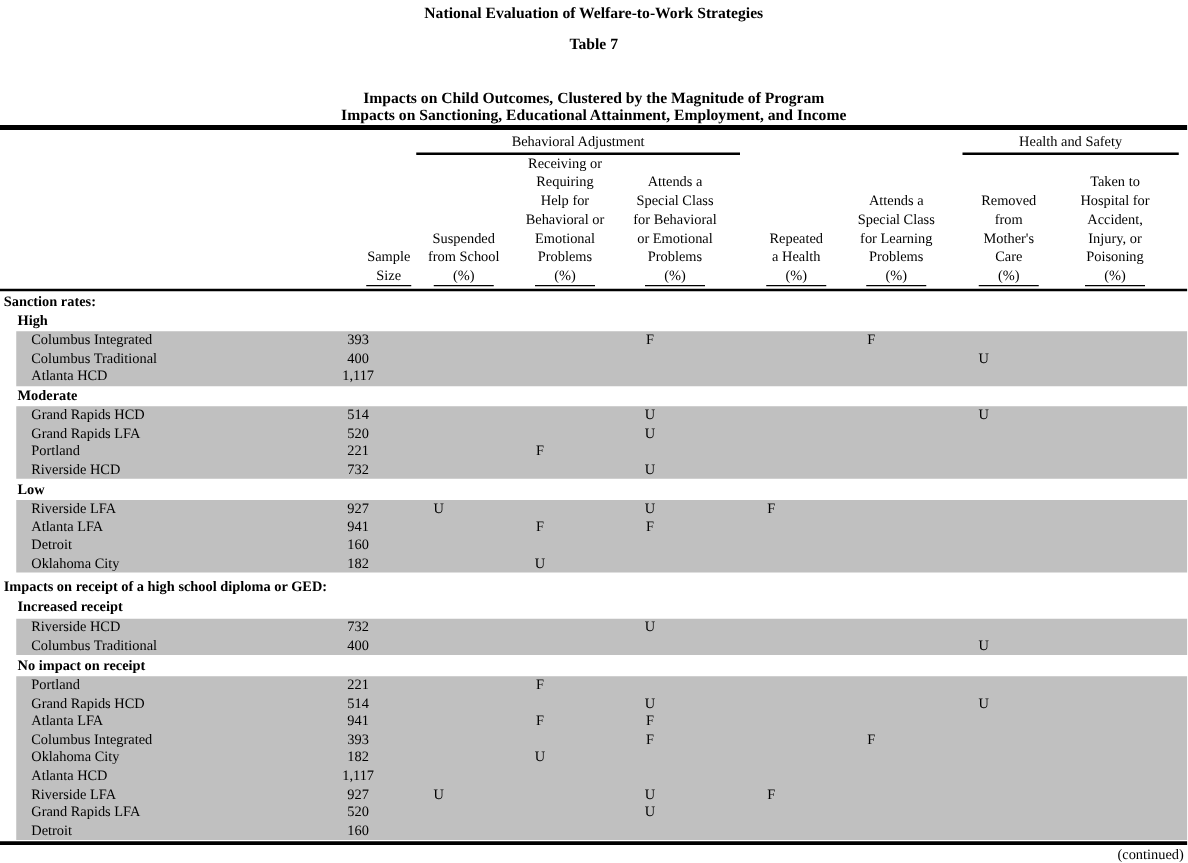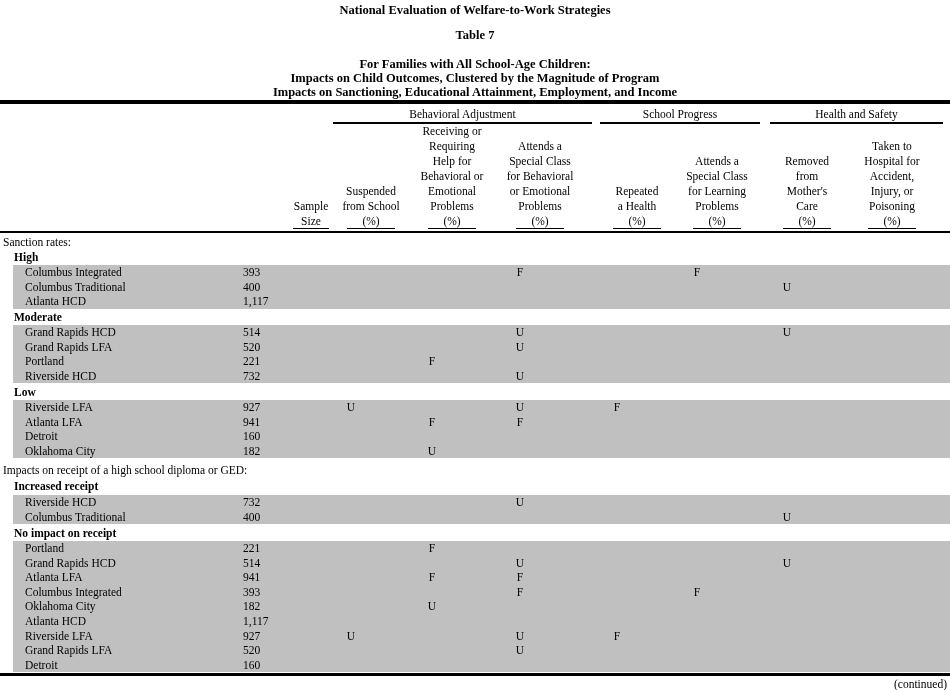--- a/index.html
+++ b/index.html
@@ -4,45 +4,43 @@
 <style>
   html,body{margin:0;padding:0;background:#fff;}
   #page{position:relative;width:950px;height:690px;background:#ffffff;overflow:hidden;
         font-family:"Liberation Serif","DejaVu Serif",serif;color:#000;}
   .abs{position:absolute;}
   .title-line{left:0;width:950px;text-align:center;font-weight:bold;font-size:12.5px;line-height:14px;}
   .rule{left:0;width:950px;background:#000;}
   .group-hdr{font-size:11.5px;text-align:center;border-bottom:2px solid #000;height:15px;line-height:14px;}
   .col-hdr{font-size:11.5px;text-align:center;line-height:15px;white-space:pre-line;bottom:461px;}
   .col-underline{height:1px;background:#000;top:228px;}
-  .section-heading{font-weight:normal;font-size:11.5px;line-height:14px;}
+  .section-heading{font-weight:bold;font-size:11.5px;line-height:14px;}
   .subsection-label{font-weight:bold;font-size:11.5px;line-height:14px;}
   .band{left:13px;width:937px;}
   .band-row{position:relative;height:14.6px;font-size:11.5px;line-height:14.6px;}
   .cell{position:absolute;top:0;height:14.6px;white-space:nowrap;}
   .name-cell{left:12px;}
-  .sample-cell{left:230px;width:87px;text-align:left;}
+  .sample-cell{left:230px;width:87px;text-align:center;}
   .mark-cell{width:40px;text-align:center;}
   .footer-note{font-size:11.5px;line-height:12px;}
 </style>
 </head>
 <body>
 
 <div id="page">
 
   <div class="abs title-line" style="top:3px;">National Evaluation of Welfare-to-Work Strategies</div>
   <div class="abs title-line" style="top:28px;">Table 7</div>
-  <div class="abs title-line" style="top:57px;">For Families with All School-Age Children:</div>
   <div class="abs title-line" style="top:71px;">Impacts on Child Outcomes, Clustered by the Magnitude of Program</div>
   <div class="abs title-line" style="top:85px;">Impacts on Sanctioning, Educational Attainment, Employment, and Income</div>
 
   <div class="abs rule" style="top:100px;height:4px;"></div>
 
   <div class="abs group-hdr" style="top:107px;left:333px;width:259px;text-align:center;">Behavioral Adjustment</div>
-  <div class="abs group-hdr" style="top:107px;left:600px;width:160px;">School Progress</div>
   <div class="abs group-hdr" style="top:107px;left:770px;width:173px;">Health and Safety</div>
 
   <div class="abs col-hdr" style="left:287px;width:48px;">Sample
 Size</div>
   <div class="abs col-hdr" style="left:331px;width:80px;">Suspended
 from School
 (%)</div>
   <div class="abs col-hdr" style="left:404px;width:96px;">Receiving or
 Requiring
 Help for

